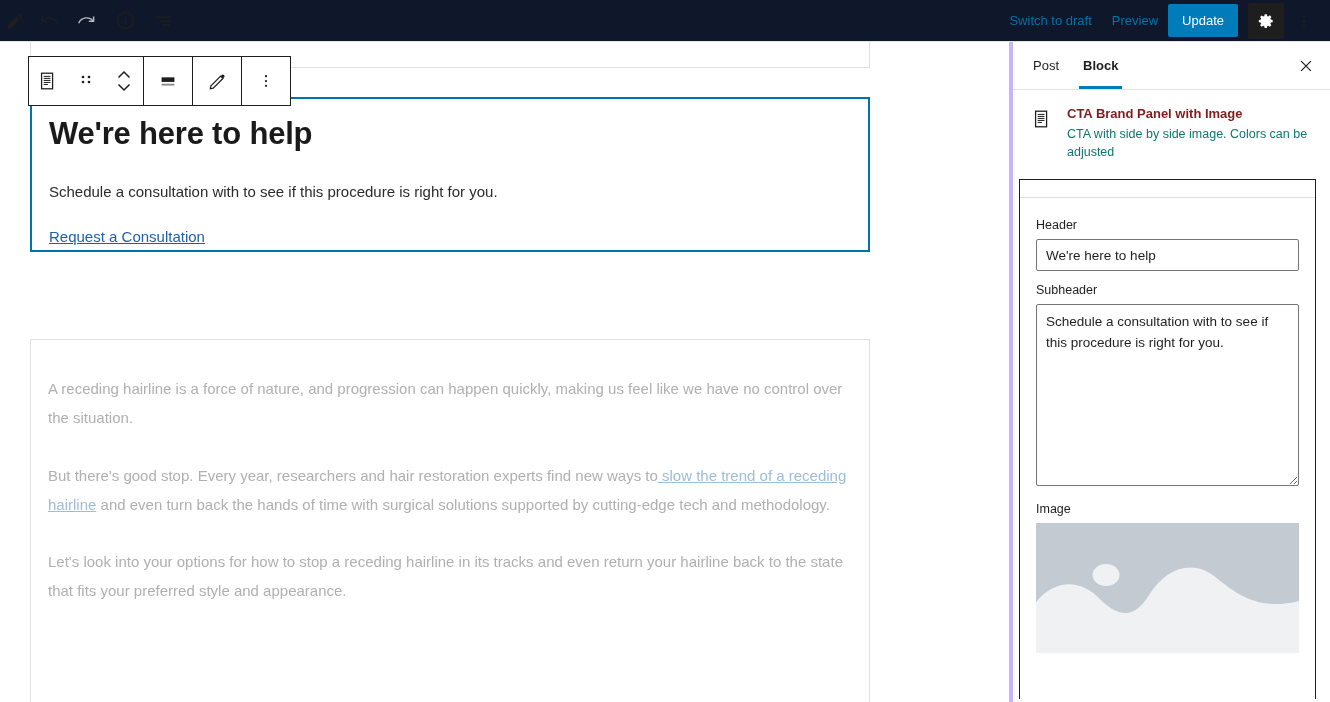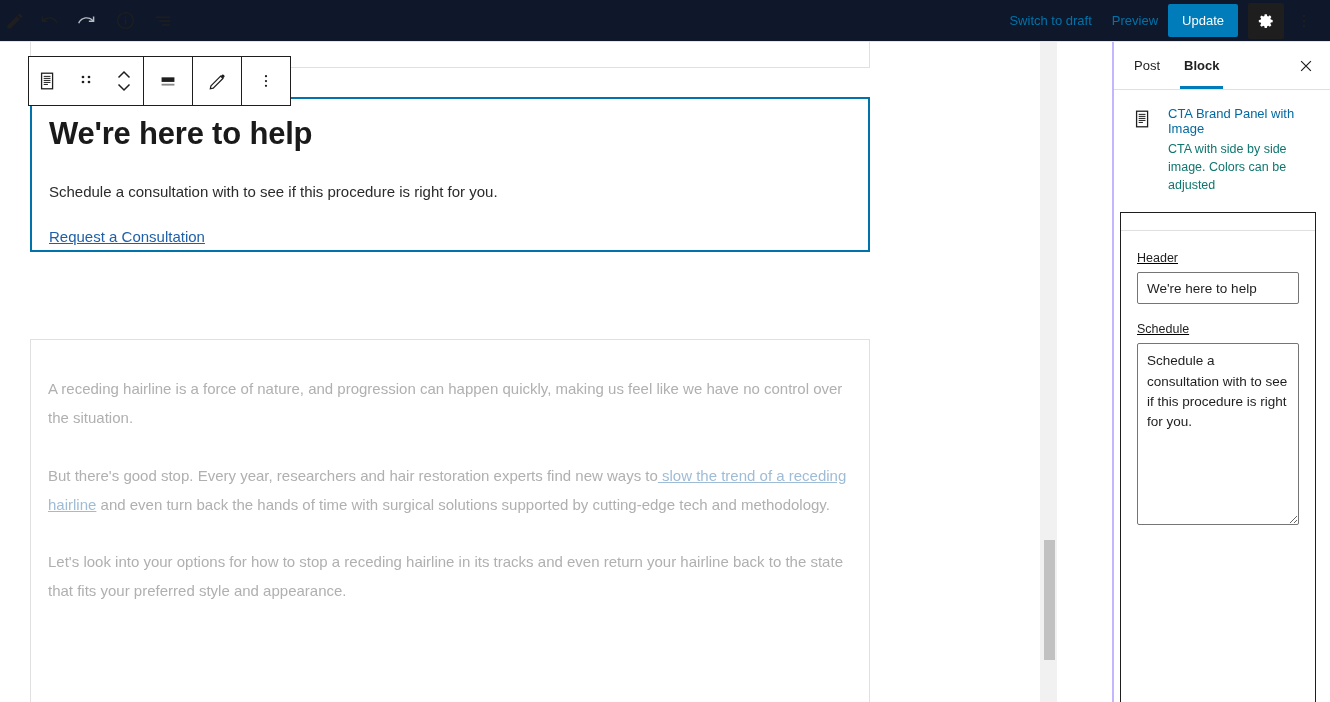--- a/index.html
+++ b/index.html
@@ -136,23 +136,23 @@
   }
   #canvas-scroll-thumb {
     position: absolute; left: 3px; top: 498px;
     width: 11px; height: 120px;
     background: #c1c1c1; border-radius: 0;
   }
 
   
   #sidebar {
     position: absolute; top: 42px; right: 0;
-    width: 218px; height: 660px;
+    width: 321px; height: 660px;
     background: #fff;
-    border-left: 2px solid #c4b5fd;
+    border-left: 4px solid #c4b5fd;
     overflow: hidden;
   }
   #sidebar-tabs {
     display: flex; align-items: flex-start;
     height: 48px; position: relative;
     border-bottom: 1px solid #e0e0e0;
     padding-left: 8px;
   }
   .side-tab {
     background: none; border: none; cursor: pointer;
@@ -170,21 +170,21 @@
     position: absolute; right: 8px; top: 8px;
     width: 32px; height: 32px; background: none; border: none;
     cursor: pointer; display: flex; align-items: center; justify-content: center;
     color: #1e1e1e;
   }
 
   #block-card {
     display: flex; gap: 12px; padding: 16px 16px 18px 18px;
   }
   #block-card-icon { flex: 0 0 24px; padding-top: 2px; }
-  #block-card-title { font-size: 13px; font-weight: normal; color: #0369a1; }
+  #block-card-title { font-size: 13px; font-weight: bold; color: #7f1d1d; }
   #block-card-desc {
     font-size: 12.5px; color: #0f766e; line-height: 1.45; margin-top: 4px;
   }
 
   #settings-panel {
     margin: 0 14px 0 6px;
     border: 1px solid #1e1e1e;
     border-bottom: none;
     padding: 0 16px 16px 16px;
     height: 520px;
@@ -195,21 +195,21 @@
   .field-label {
     display: block; font-size: 12.5px; color: #1e1e1e; margin-bottom: 7px;
   }
   #header-input {
     width: 100%; height: 32px;
     border: 1px solid #757575; border-radius: 2px;
     padding: 0 9px; font-size: 13.5px; color: #1e1e1e;
     font-family: "Liberation Sans", sans-serif;
     background: #fff; outline: none;
   }
-  .field-group { margin-bottom: 18px; text-decoration: underline; }
+  .field-group { margin-bottom: 12px; }
   #subheader-input {
     width: 100%; height: 182px;
     border: 1px solid #757575; border-radius: 2px;
     padding: 7px 9px; font-size: 13.5px; color: #1e1e1e;
     font-family: "Liberation Sans", sans-serif;
     line-height: 1.5; resize: both; outline: none; background: #fff;
   }
   #image-preview {
     width: 100%; height: 130px; background: #c3cad2;
     overflow: hidden; position: relative;
@@ -376,18 +376,28 @@
 
   <div id="settings-panel">
     <div id="panel-divider"></div>
 
     <div class="field-group">
       <label class="field-label">Header</label>
       <input id="header-input" type="text" value="We're here to help" style="">
     </div>
 
     <div class="field-group">
-      <label class="field-label">Schedule</label>
+      <label class="field-label">Subheader</label>
       <textarea id="subheader-input" style="">Schedule a consultation with to see if this procedure is right for you.</textarea>
     </div>
 
+    <div class="field-group">
+      <label class="field-label">Image</label>
+      <div id="image-preview">
+        <svg width="100%" height="100%" viewBox="0 0 214 130" preserveAspectRatio="none">
+          <rect width="214" height="130" fill="#c3cad2"></rect>
+          <circle cx="57" cy="52" r="11" fill="#eff1f3"></circle>
+          <path d="M0 79 C16 56 36 56 52 76 C70 98 82 92 92 72 C106 44 128 36 146 54 C164 72 182 88 214 78 L214 130 L0 130 Z" fill="#eff1f3"></path>
+        </svg>
+      </div>
+    </div>
   </div>
 </div>
 
 </body></html>

